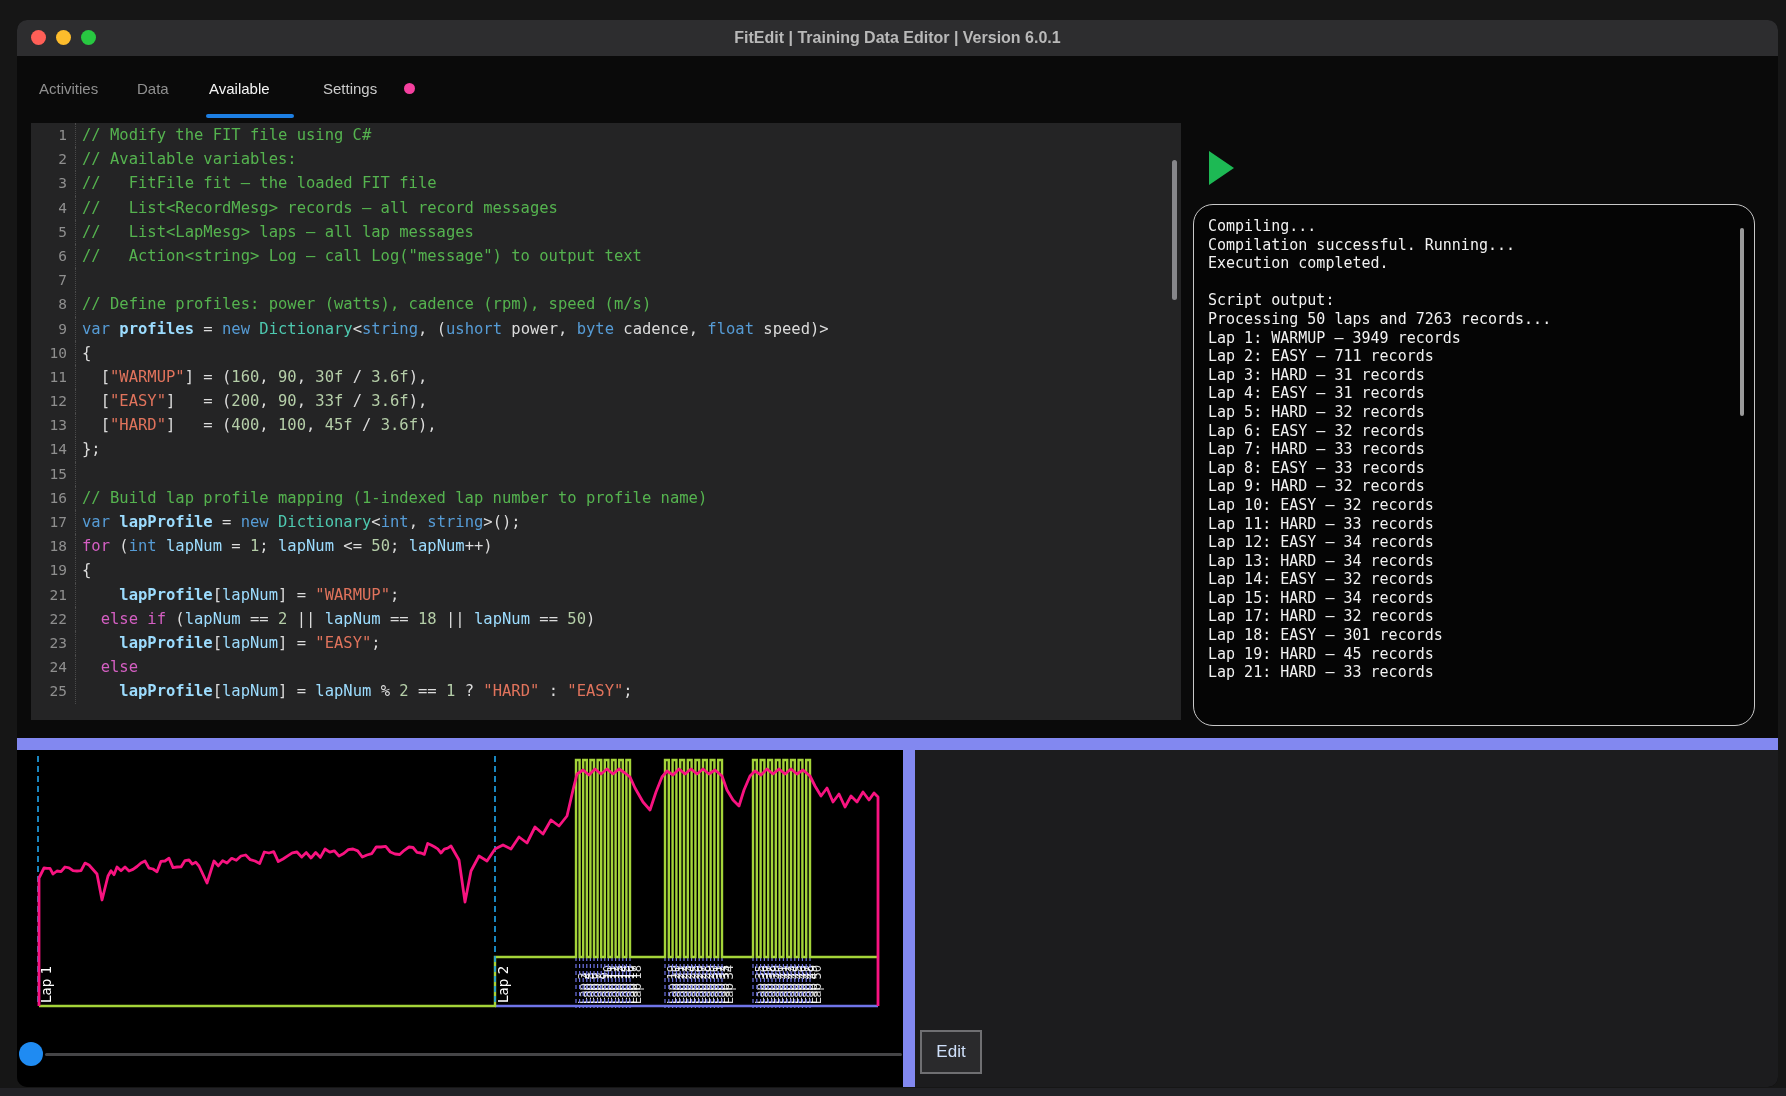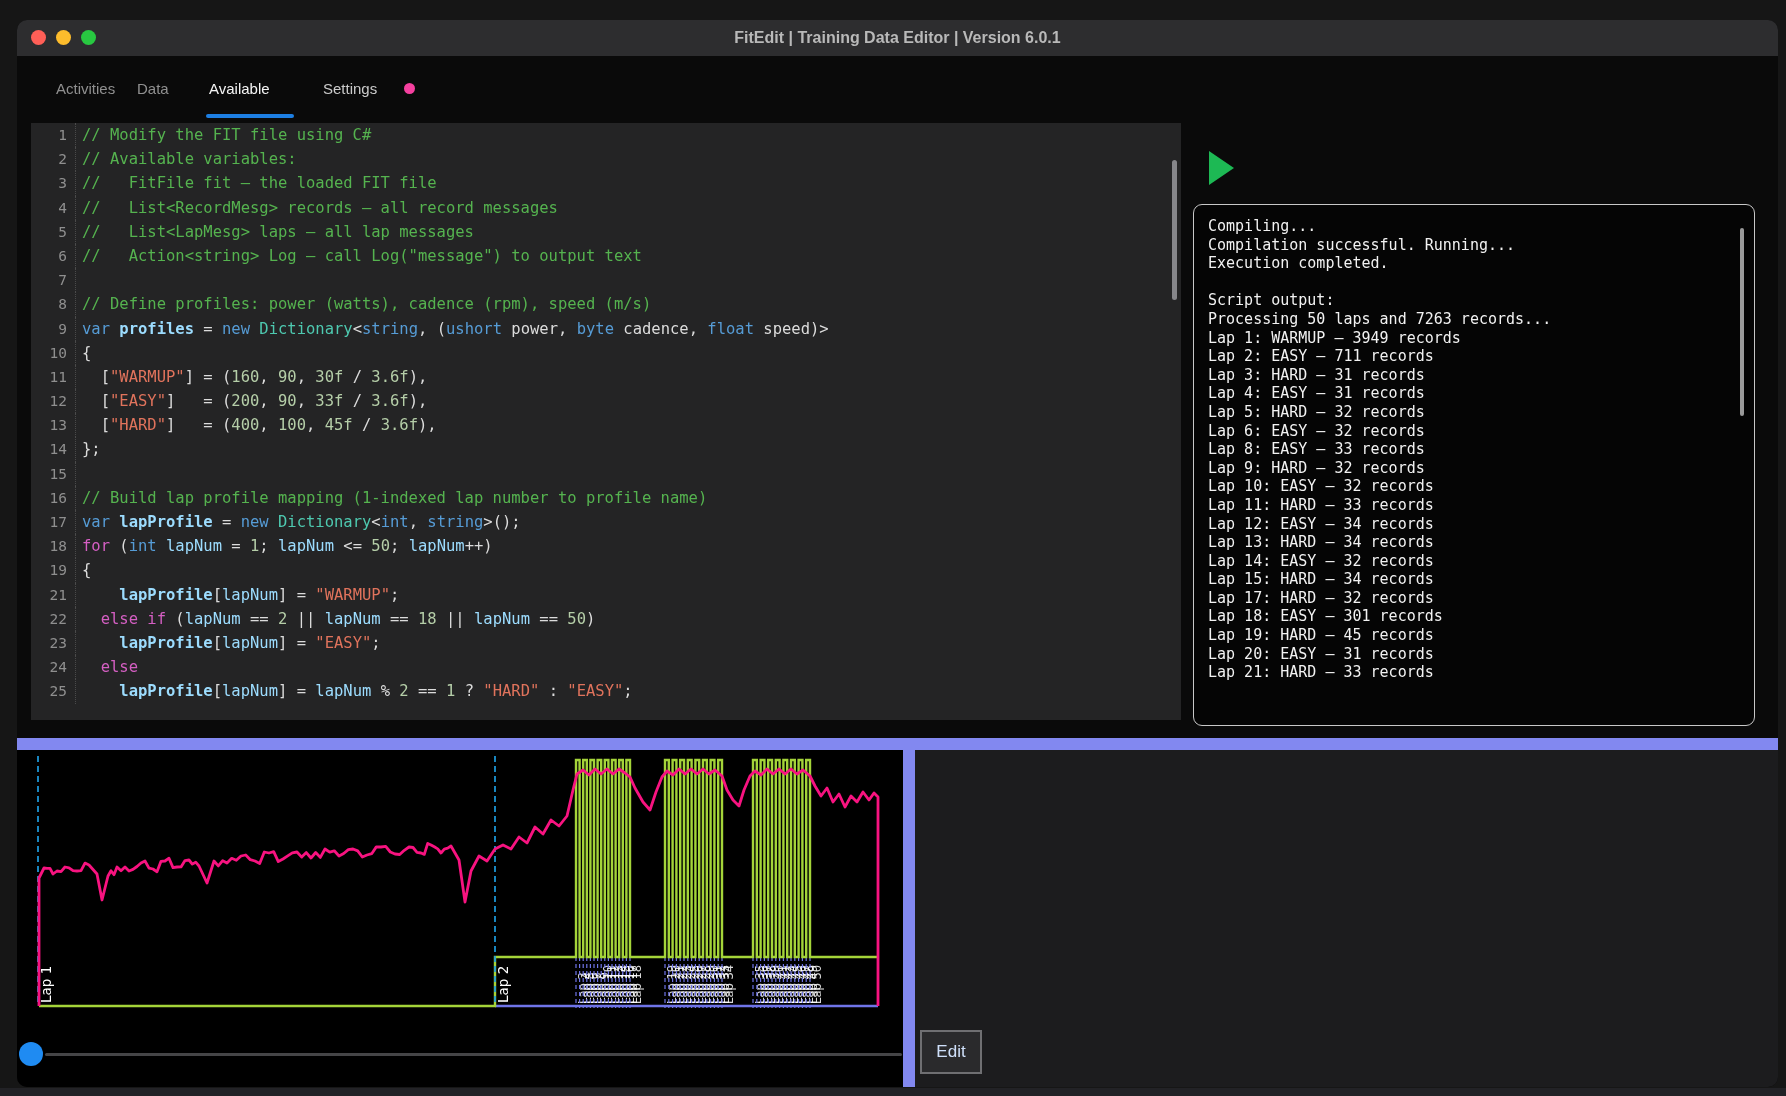--- a/index.html
+++ b/index.html
@@ -22,21 +22,21 @@
   .ln{width:36px;text-align:right;padding-right:8px;color:#8f8f8f;font-size:14.5px;
     border-right:1px dotted #4a4a4a;flex:none;}
   .code-text{padding-left:6px;color:#dcdcdc;}
   .tok-c{color:#55b34f}.tok-k{color:#569cd6}.tok-t{color:#4ec9b0}.tok-f{color:#d55fc3}
   .tok-s{color:#e0735c}.tok-n{color:#b5cea8}.tok-p{color:#dcdcdc}
   .tok-v{color:#9cdcfe;font-weight:bold}.tok-i{color:#9cdcfe}
   #editor-scrollbar{left:1172px;top:160px;width:5px;height:140px;background:#86868a;border-radius:3px;}
   #run-button{left:1209px;top:151px;width:0;height:0;border-left:25px solid #1db954;
     border-top:17px solid transparent;border-bottom:17px solid transparent;cursor:pointer;}
   #console{left:1193px;top:204px;width:562px;height:522px;box-sizing:border-box;
-    border:1.5px solid #c8c8c8;border-radius:9px;background:#050505;overflow:hidden;
+    border:1.5px solid #c8c8c8;border-radius:20px;background:#050505;overflow:hidden;
     padding:12px 14px;font-family:"DejaVu Sans Mono",monospace;font-size:15px;color:#f2f2f2;}
   .console-line{height:18.6px;line-height:18.6px;white-space:pre;}
   #console-scrollbar{left:1740px;top:228px;width:4px;height:188px;background:#9a9a9a;border-radius:2px;}
   #purple-hbar{left:17px;top:738px;width:1761px;height:12px;background:#8288f0;}
   #purple-vbar{left:903px;top:750px;width:12px;height:337px;background:#8288f0;}
   #chart-region{left:17px;top:750px;width:886px;height:337px;background:#000;border-radius:0 0 0 10px;}
   #right-panel{left:915px;top:750px;width:863px;height:337px;background:#1c1c1e;border-radius:0 0 10px 0;}
   #edit-button{left:920px;top:1030px;width:62px;height:44px;background:#2a2a2c;
     border:2px solid #6f6f72;border-radius:0;color:#cfe0fa;font-size:17px;
     display:flex;align-items:center;justify-content:center;cursor:pointer;box-sizing:border-box;}
@@ -48,21 +48,21 @@
 <body>
 
 <div id="stage">
   <div class="abs" id="window"></div>
   <div class="abs" id="titlebar"></div>
   <div class="abs light" style="left:31px;background:#ff5f57"></div>
   <div class="abs light" style="left:56px;background:#fdbc2c"></div>
   <div class="abs light" style="left:81px;background:#28c841"></div>
   <div class="abs" id="title">FitEdit | Training Data Editor | Version 6.0.1</div>
 
-  <div class="abs tab" style="left:56px" id="tab-activities">Activities</div>
+  <div class="abs tab" style="left:39px" id="tab-activities">Activities</div>
   <div class="abs tab" style="left:137px" id="tab-data">Data</div>
   <div class="abs tab" style="left:209px" id="tab-automation">Available</div>
   <div class="abs tab" style="left:323px" id="tab-settings">Settings</div>
   <div class="abs" id="settings-dot"></div>
   <div class="abs" id="tab-underline"></div>
 
   <div class="abs" id="editor">
       <div class="code-line"><span class="ln">1</span><span class="code-text"><span class="tok-c">// Modify the FIT file using C#</span></span></div>
       <div class="code-line"><span class="ln">2</span><span class="code-text"><span class="tok-c">// Available variables:</span></span></div>
       <div class="code-line"><span class="ln">3</span><span class="code-text"><span class="tok-c">//   FitFile fit – the loaded FIT file</span></span></div>
@@ -98,32 +98,32 @@
       <div class="console-line">Execution completed.</div>
       <div class="console-line">&nbsp;</div>
       <div class="console-line">Script output:</div>
       <div class="console-line">Processing 50 laps and 7263 records...</div>
       <div class="console-line">Lap 1: WARMUP – 3949 records</div>
       <div class="console-line">Lap 2: EASY – 711 records</div>
       <div class="console-line">Lap 3: HARD – 31 records</div>
       <div class="console-line">Lap 4: EASY – 31 records</div>
       <div class="console-line">Lap 5: HARD – 32 records</div>
       <div class="console-line">Lap 6: EASY – 32 records</div>
+      <div class="console-line">Lap 7: HARD – 33 records</div>
       <div class="console-line">Lap 8: EASY – 33 records</div>
       <div class="console-line">Lap 9: HARD – 32 records</div>
       <div class="console-line">Lap 10: EASY – 32 records</div>
       <div class="console-line">Lap 11: HARD – 33 records</div>
       <div class="console-line">Lap 12: EASY – 34 records</div>
       <div class="console-line">Lap 13: HARD – 34 records</div>
       <div class="console-line">Lap 14: EASY – 32 records</div>
       <div class="console-line">Lap 15: HARD – 34 records</div>
       <div class="console-line">Lap 17: HARD – 32 records</div>
       <div class="console-line">Lap 18: EASY – 301 records</div>
       <div class="console-line">Lap 19: HARD – 45 records</div>
-      <div class="console-line">Lap 20: EASY – 31 records</div>
       <div class="console-line">Lap 21: HARD – 33 records</div>
     </div>
   <div class="abs" id="console-scrollbar"></div>
 
   <div class="abs" id="purple-hbar"></div>
   <div class="abs" id="chart-region">
     <svg id="chart-svg" width="886" height="337" viewBox="0 0 886 337">
         <line x1="478" y1="256" x2="861" y2="256" stroke="#6f74e8" stroke-width="2.4"></line>
         <line x1="559" y1="207" x2="559" y2="258" stroke="#6f74e8" stroke-width="1.2" stroke-dasharray="4,3"></line>
         <text transform="translate(570,254) rotate(-90)" fill="#ffffff" font-size="11.5" font-family="DejaVu Sans" opacity="0.85">Lap 3</text>

